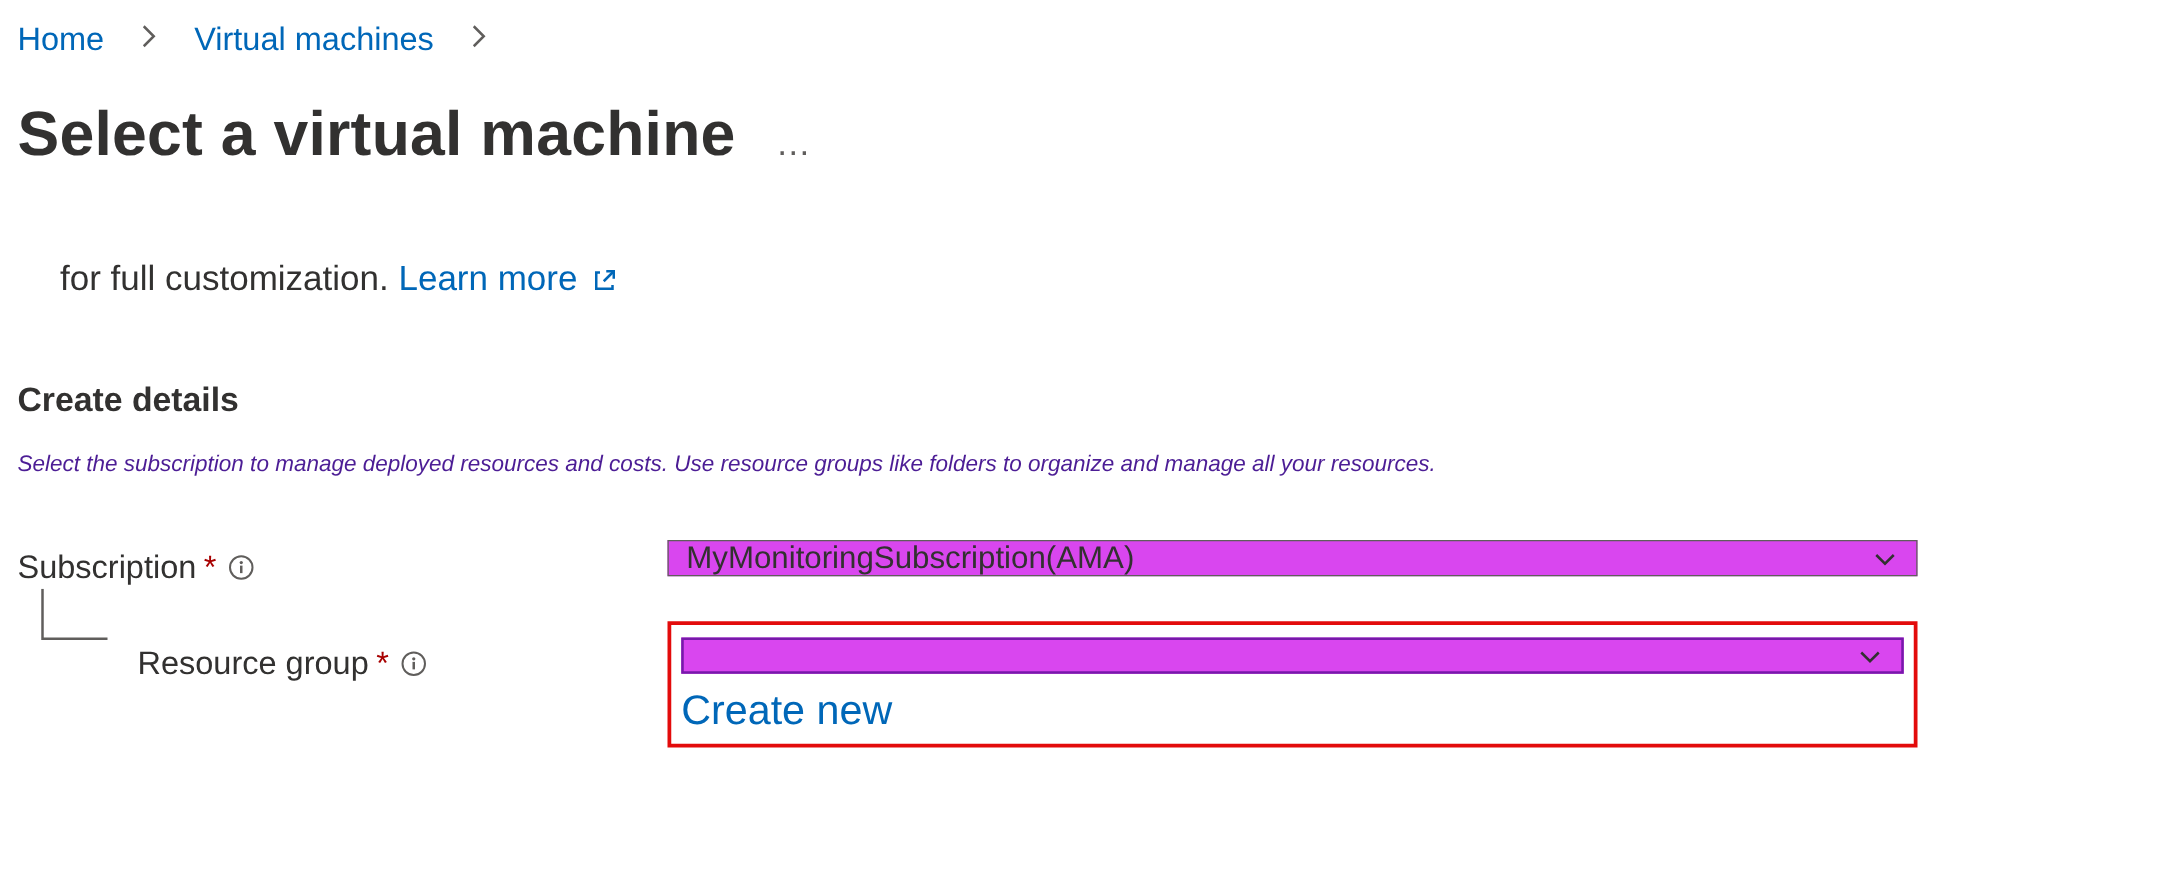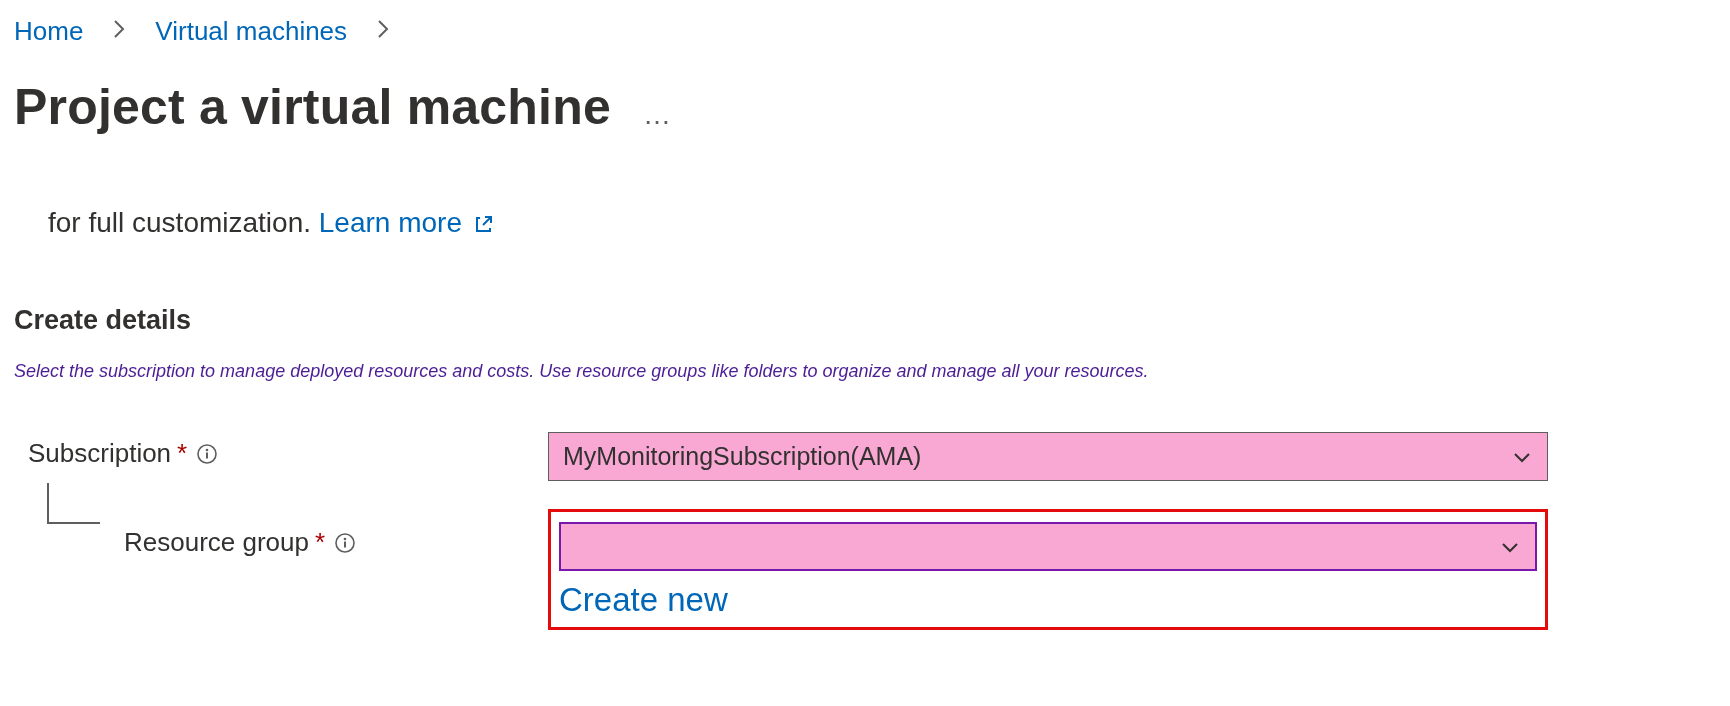--- a/index.html
+++ b/index.html
@@ -94,21 +94,20 @@
     font-style: italic;
   }
 
   
   .form {
     margin-top: 48px;
   }
   .form-row {
     display: flex;
     align-items: flex-start;
-    margin-left: 14px;
   }
   .label-col {
     width: 520px;
     display: flex;
     align-items: center;
     font-size: 26px;
     color: #323130;
     padding-top: 6px;
     box-sizing: border-box;
   }
@@ -133,25 +132,25 @@
   .control-col {
     flex: 1;
     max-width: 1000px;
   }
 
   .dropdown {
     display:flex;
     align-items:center;
     justify-content:space-between;
     border:1px solid #605e5c;
-    height:49px;
+    height:29px;
     padding:0 14px 0 14px;
     font-size:25px;
     color:#323130;
-    background:#f9a8d4;
+    background:#d946ef;
     cursor:pointer;
     box-sizing:border-box;
   }
   .dropdown .value { white-space:nowrap; overflow:hidden; text-overflow:ellipsis; }
   .chevron { display:inline-flex; }
 
   .highlight-box {
     border:3px solid #e30b0b;
     padding:10px 8px 8px 8px;
     box-sizing:border-box;
@@ -186,21 +185,21 @@
     </span>
     <a>Virtual machines</a>
     <span class="sep">
       <svg width="14" height="20" viewBox="0 0 14 20">
           <path d="M3 2 L11 10 L3 18" fill="none" stroke="#605e5c" stroke-width="2"></path>
         </svg>
     </span>
   </div>
 
   <div class="title-row">
-    <div class="page-title">Project a virtual machine</div>
+    <div class="page-title">Select a virtual machine</div>
     <div class="ellipsis">…</div>
   </div>
 
   <div class="body">
 
     <div class="para">
       <span>for full customization. </span>
       <a>
         <span>Learn more</span>
         <span class="ext-icon">

